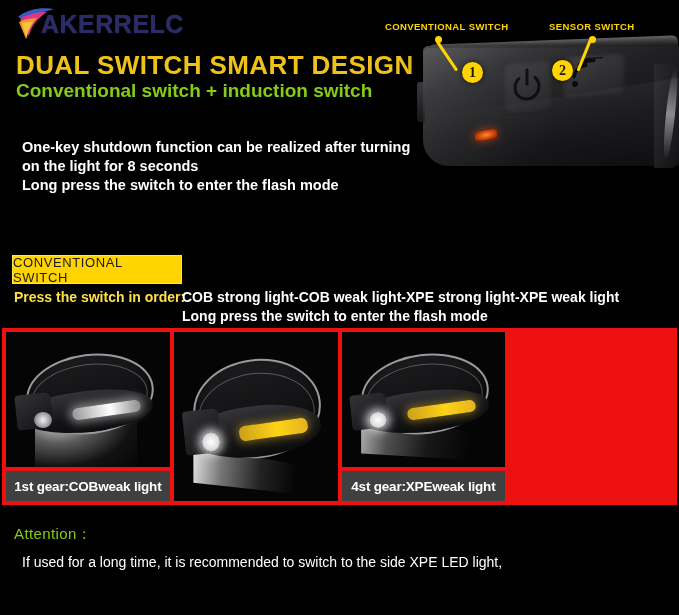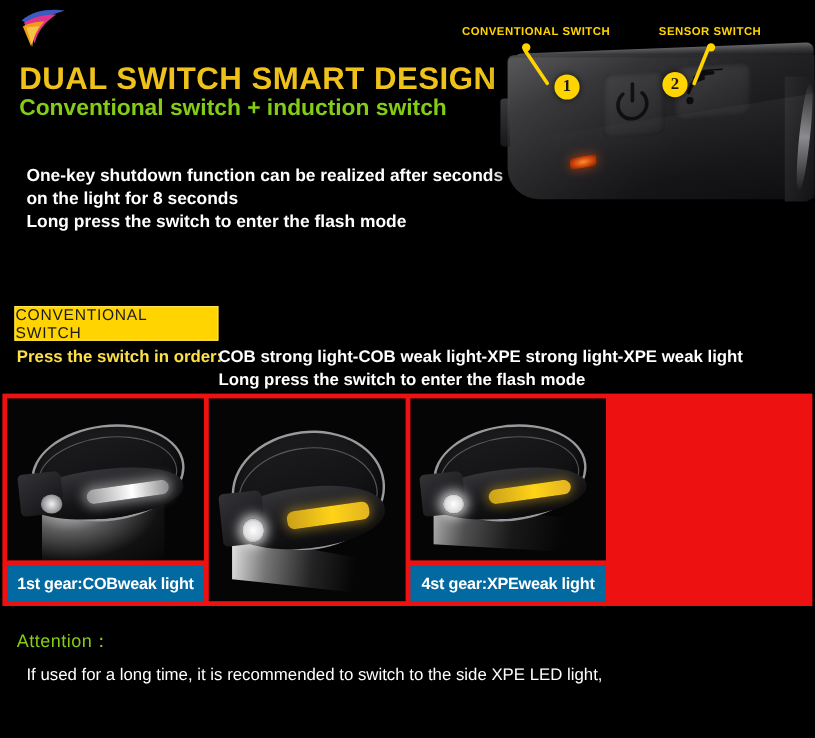--- a/index.html
+++ b/index.html
@@ -149,21 +149,21 @@
     position:absolute;left:2px;top:328px;width:675px;height:177px;
     background:#ee1111;
     display:grid;grid-template-columns:repeat(4,1fr);
     gap:4px;padding:4px;box-sizing:border-box;
   }
   .cell{display:flex;flex-direction:column;gap:4px;background:#ee1111;}
   .photo{
     position:relative;flex:1;background:#050505;overflow:hidden;
   }
   .cap{
-    height:30px;background:#0369a1;
+    height:30px;background:#404040;
     display:flex;align-items:center;justify-content:center;
   }
   .cap span{
     font-size:13.5px;font-weight:bold;color:#fff;white-space:nowrap;
     letter-spacing:-.2px;
   }
 
   
   .band-outer{
     position:absolute;left:12%;top:16%;width:76%;height:56%;
@@ -238,27 +238,28 @@
 
   <div class="logo">
     <div class="logo-mark">
       <svg width="44" height="36" viewBox="0 0 44 36">
         <path d="M4 11 C14 2, 30 1, 40 3 C30 6, 20 9, 14 16 Z" fill="#3a5bbf"></path>
         <path d="M6 13 C15 7, 26 6, 33 6 C24 12, 17 20, 15 30 Z" fill="#e0338a"></path>
         <path d="M5 16 C11 13, 18 12, 23 12 C17 19, 13 26, 12 33 Z" fill="#f09a1e"></path>
         <path d="M8 17 C12 16, 16 16, 19 16 C15 22, 13 28, 13 33 Z" fill="#f5c542"></path>
       </svg>
     </div>
+    <div class="logo-text">AKERRELC</div>
   </div>
 
   <div class="headline">DUAL SWITCH SMART DESIGN</div>
   <div class="subhead">Conventional switch + induction switch</div>
 
   <div class="body-copy">
-    <div>One-key shutdown function can be realized after seconds</div>
+    <div>One-key shutdown function can be realized after turning</div>
     <div>on the light for 8 seconds</div>
     <div>Long press the switch to enter the flash mode</div>
   </div>
 
   <div class="hero">
     <div class="hero-top-edge"></div>
     <div class="hero-body"></div>
     <div class="hero-leftnub"></div>
     <div class="hero-panelA"></div>
     <div class="hero-panelB"></div>

